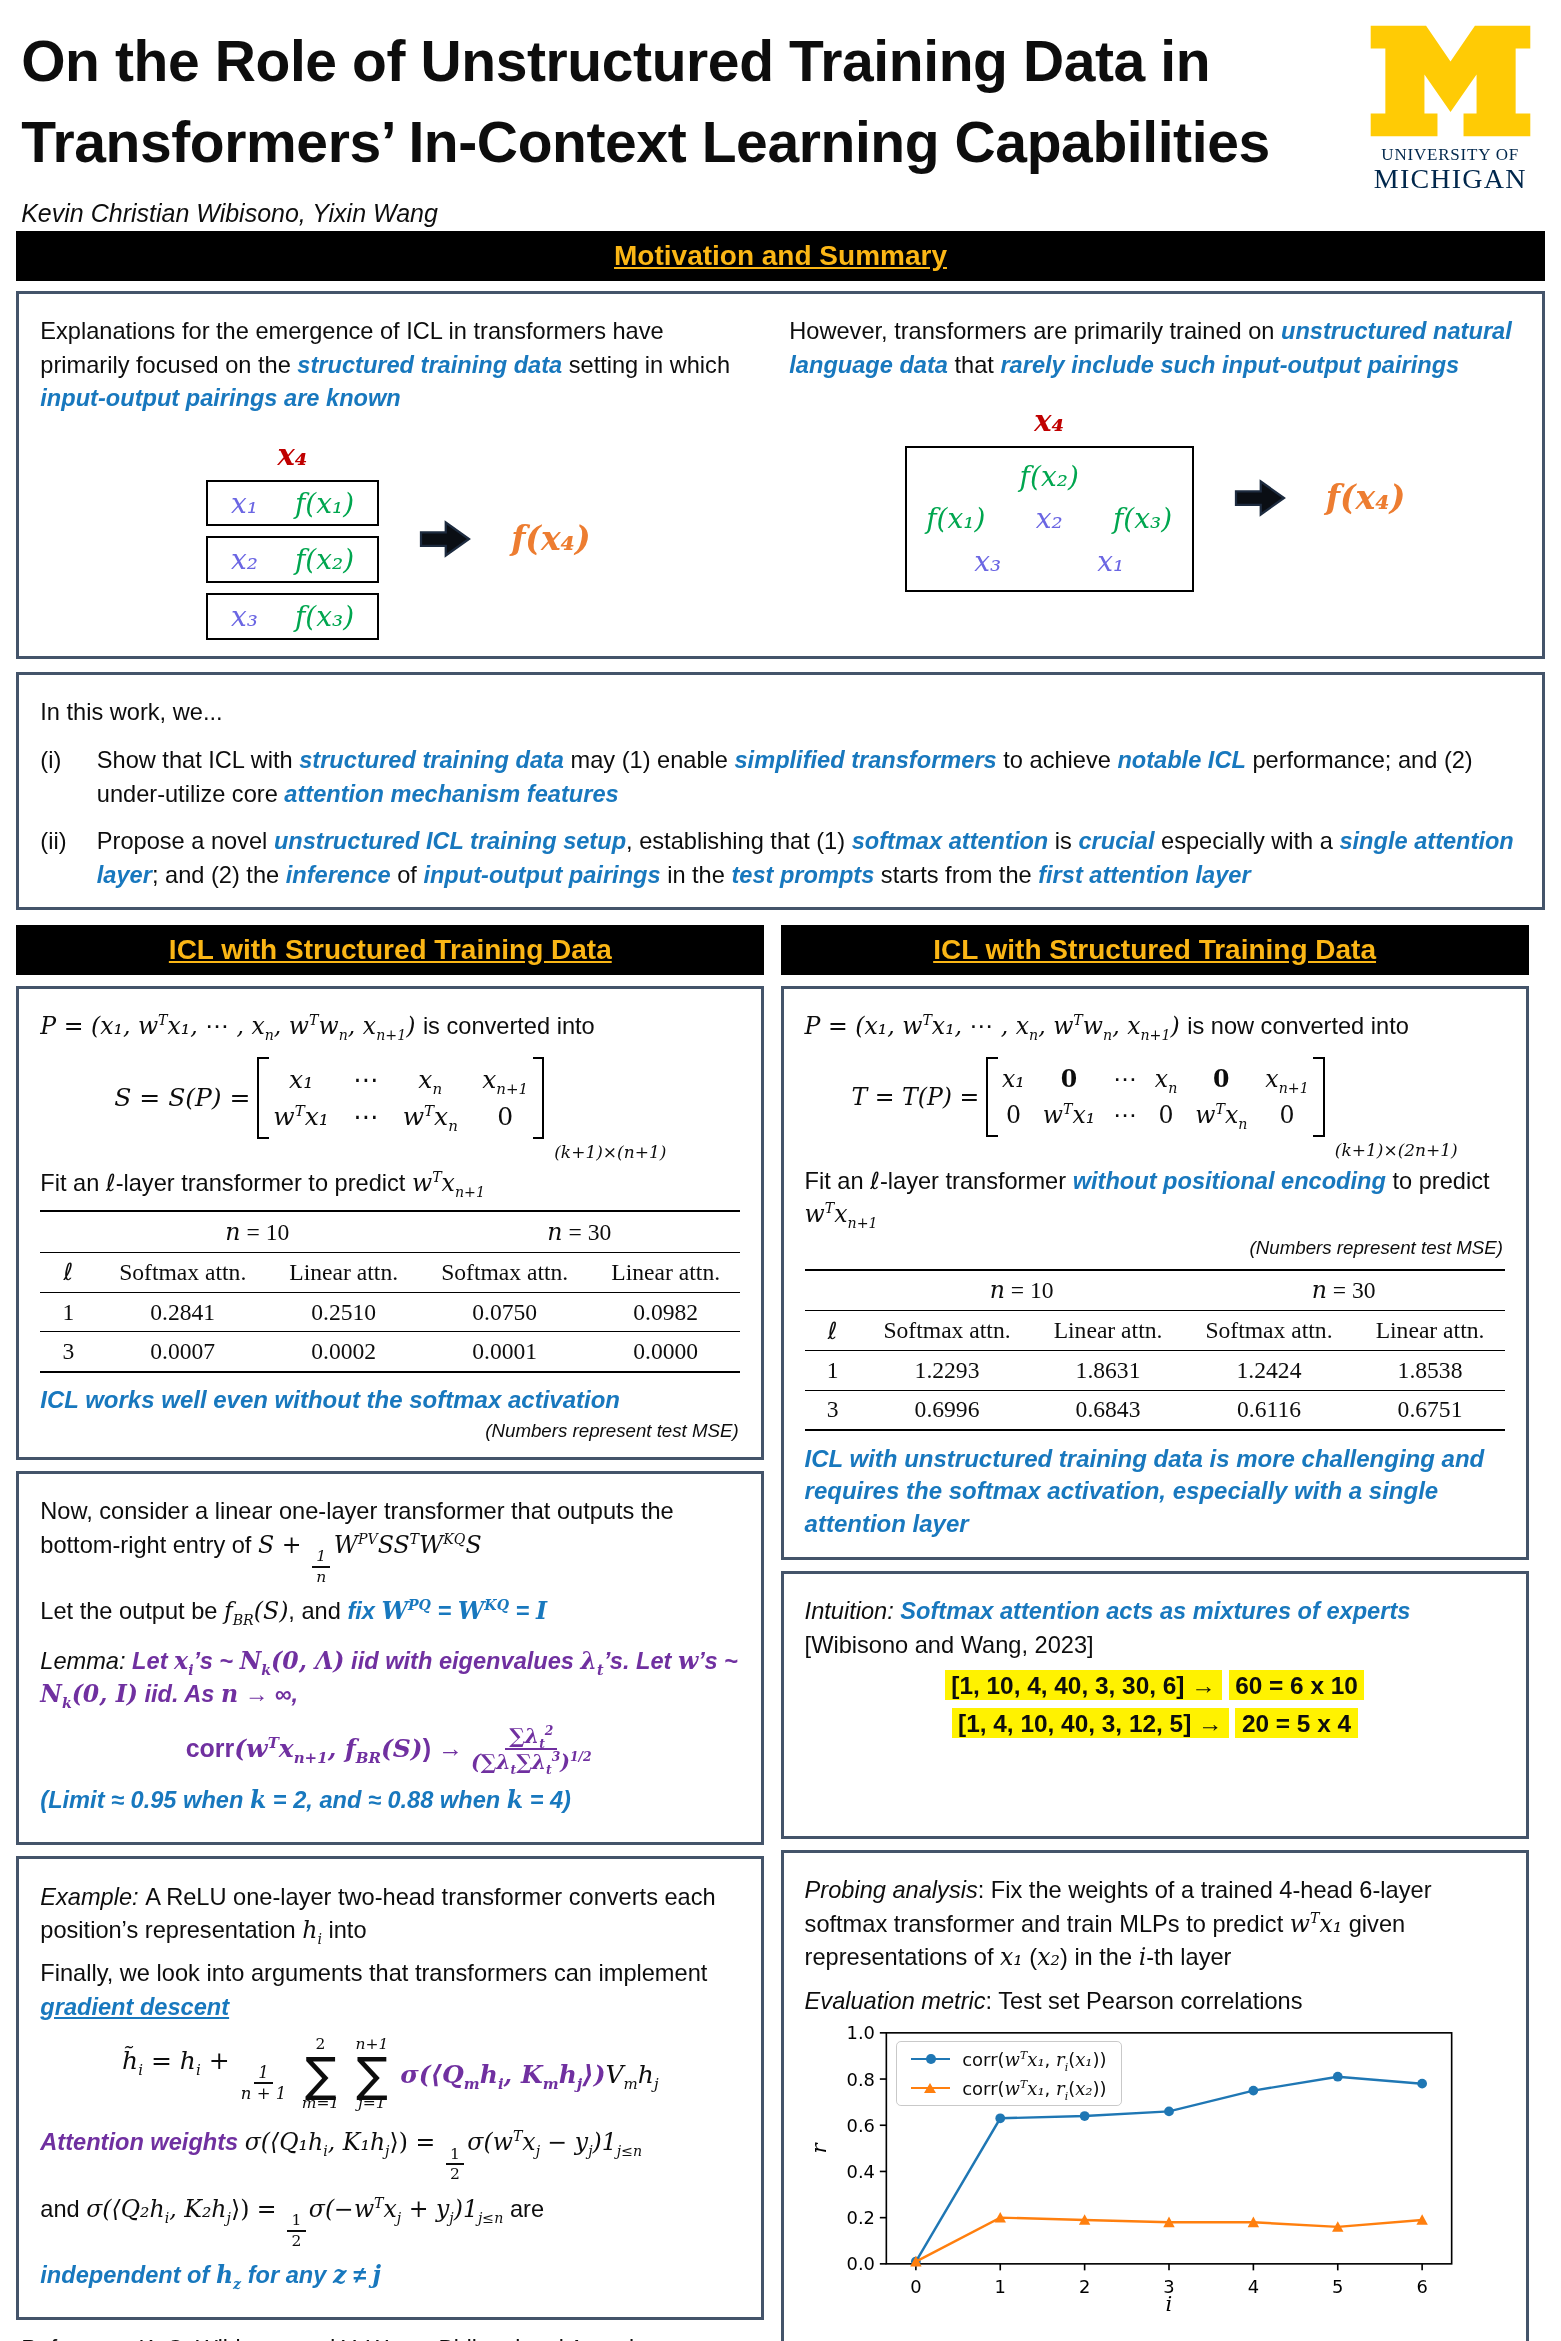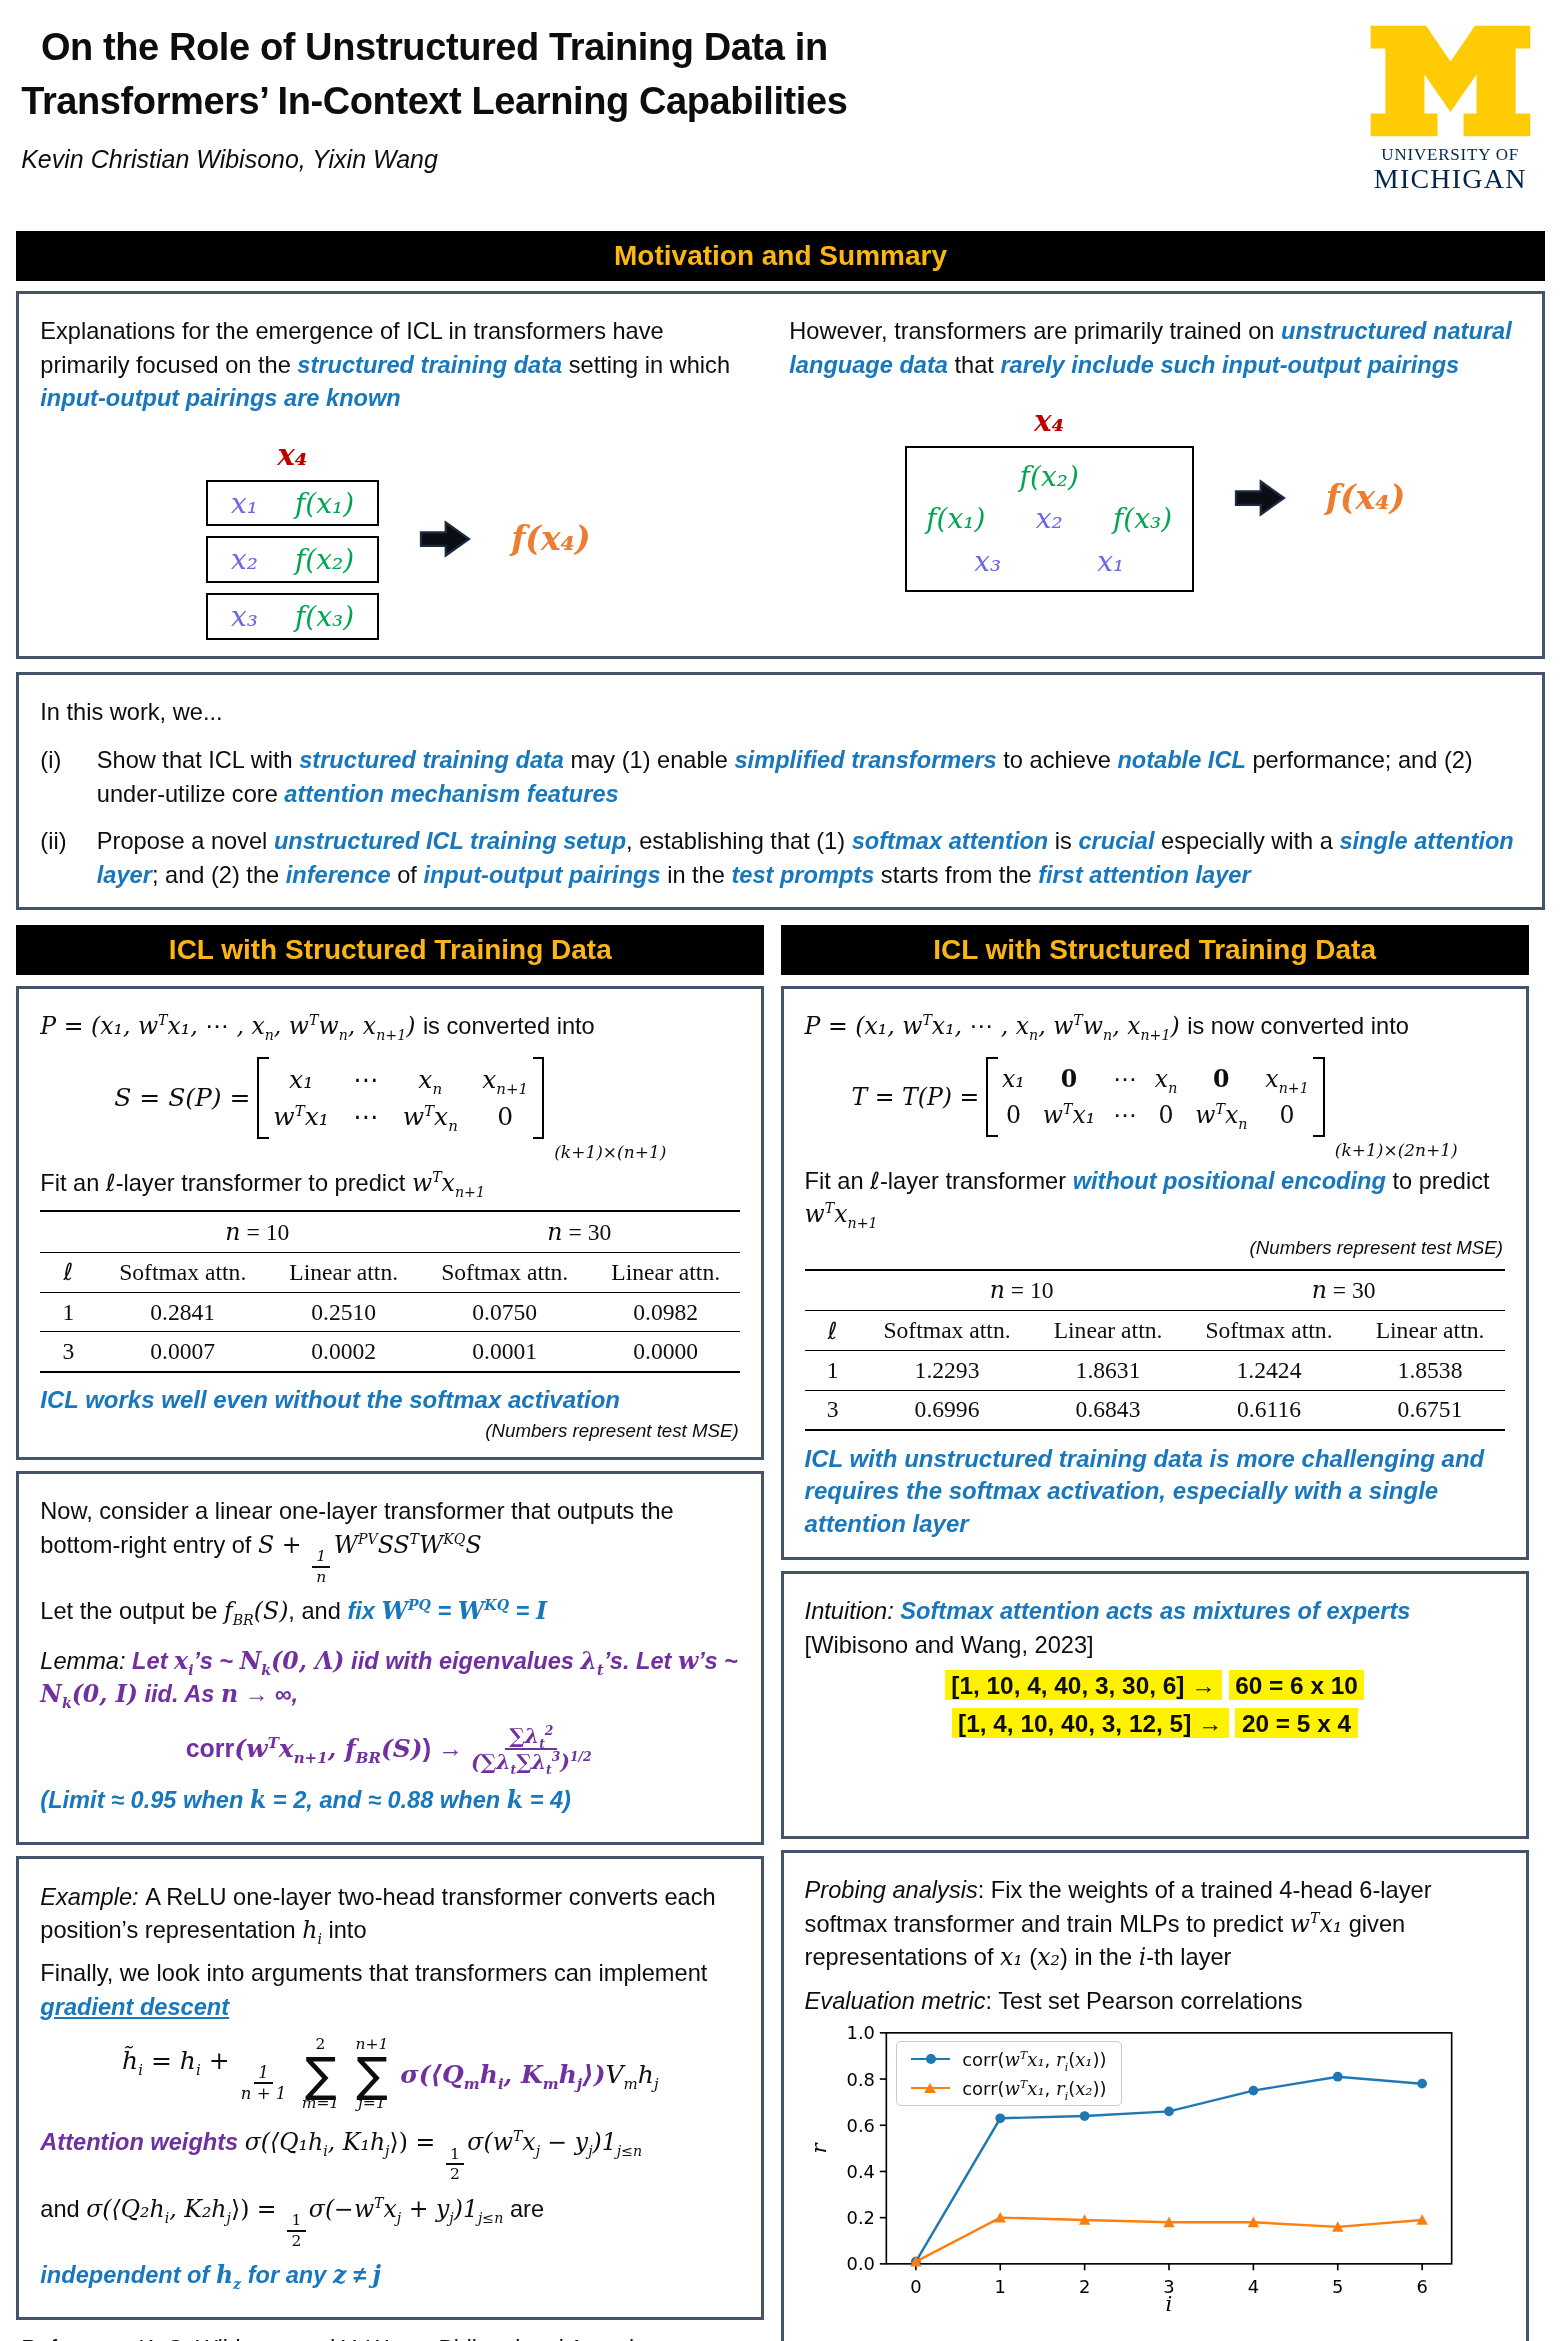--- a/index.html
+++ b/index.html
@@ -7,30 +7,30 @@
     --red:#C00000; --orange:#ED7D31; --gold:#FBB615; --maize:#FFCB05;
     --navy:#00274C; --border:#44546A; --ink:#0d0d0d;
   }
   body{margin:0;background:#fff;}
   .page{width:1561px;height:2342px;box-sizing:border-box;padding:11.4px 16.3px;
         font-family:"Liberation Sans",sans-serif;color:var(--ink);background:#fff;
         position:relative;overflow:hidden;}
 
   
   .header{display:flex;justify-content:space-between;align-items:flex-start;height:210px;padding:9.8px 4.9px 0;}
-  .title{font-size:38px;line-height:1.42;margin:0;font-weight:800;letter-spacing:-0.4px;text-align:center;}
+  .title{font-size:57px;line-height:1.42;margin:0;font-weight:800;letter-spacing:-0.4px;}
   .authors{font-style:italic;font-size:25px;margin-top:16.3px;}
   .logo{display:flex;flex-direction:column;align-items:center;margin:3.3px 8.1px 0 0;}
   .logo svg{width:163px;height:114px;display:block;}
   .logo-top{font-family:"Liberation Serif",serif;color:var(--navy);font-size:17px;letter-spacing:0.8px;margin-top:6.5px;}
   .logo-bottom{font-family:"Liberation Serif",serif;color:var(--navy);font-size:28px;letter-spacing:1.2px;margin-top:-1.6px;}
 
   
   .band{background:#000;color:var(--gold);text-align:center;font-weight:800;font-size:28px;
-        height:50px;line-height:50px;}
+        height:50px;line-height:50px;text-decoration:underline;}
   .box{border:3.3px solid var(--border);background:#fff;box-sizing:border-box;padding:14.6px 21px;}
   .mot-box{margin-top:9.8px;min-height:368px;}
   .work-box{margin-top:13px;min-height:234px;}
   .columns{display:flex;gap:16.3px;margin-top:14.6px;align-items:flex-start;}
   .col{width:748px;flex:none;display:flex;flex-direction:column;}
   .col .box{margin-top:11.4px;}
 
   
   .body{font-size:23.6px;line-height:1.42;margin:6.5px 0 9.8px;}
   .m{font-family:"DejaVu Serif","DejaVu Sans",serif;font-style:italic;}

